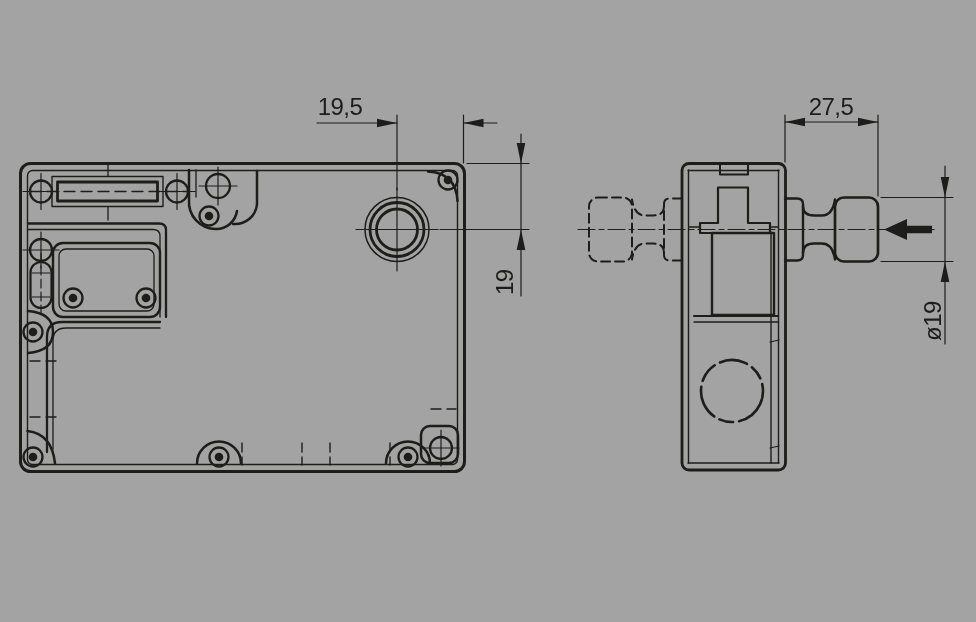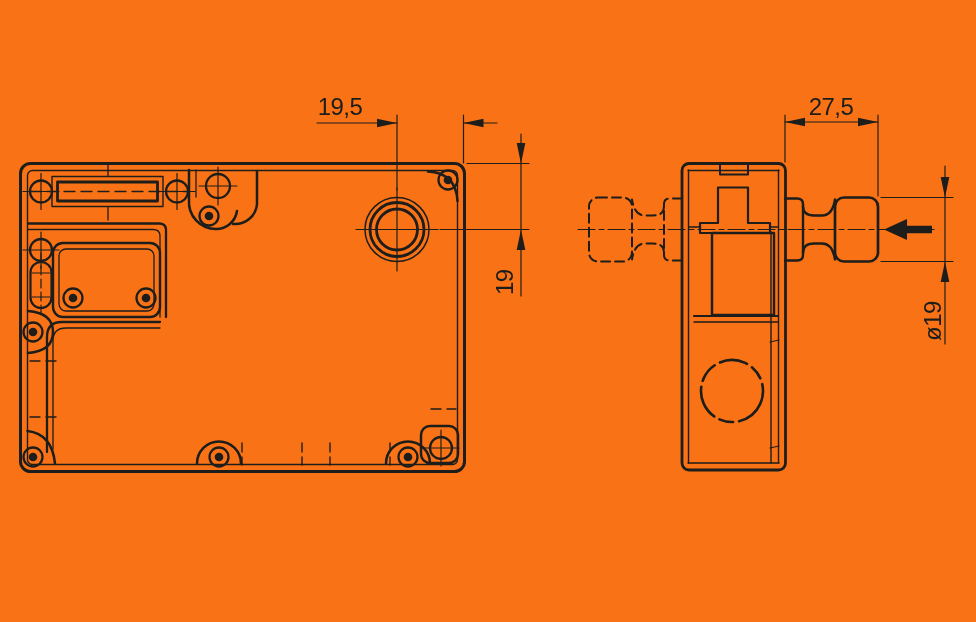--- a/index.html
+++ b/index.html
@@ -1,17 +1,17 @@
 <!DOCTYPE html>
 <html style="--line: #1d1d1b;"><head>
 <meta charset="utf-8">
 <style>
   :root { --line: #1d1d1b; }
   html, body { margin: 0; padding: 0; background: #ffffff; }
-  .canvas { width: 976px; height: 622px; position: relative; background: #f97316; }
+  .canvas { width: 976px; height: 622px; position: relative; background: #a3a3a3; }
   svg { display: block; }
   .s  { fill: none; stroke: var(--line); stroke-linecap: round; stroke-linejoin: round; }
   .f  { fill: var(--line); stroke: none; }
   .dim-text {
     font-family: "Liberation Sans", "DejaVu Sans", sans-serif;
     font-size: 24px;
     letter-spacing: -0.5px;
     fill: var(--line);
   }
 </style>

